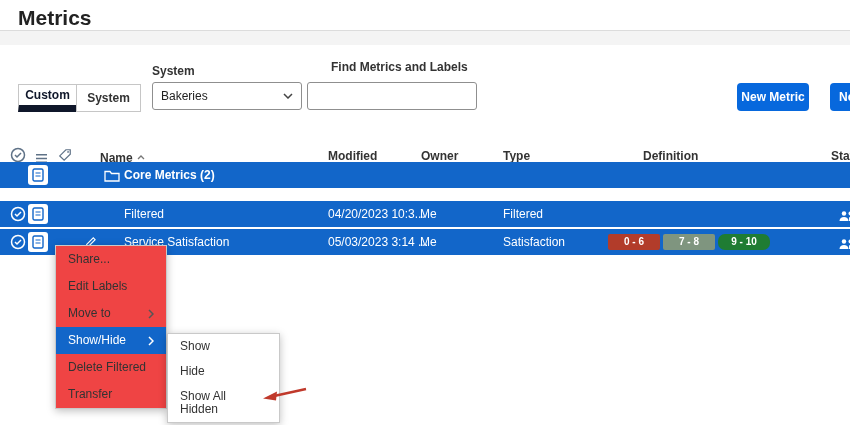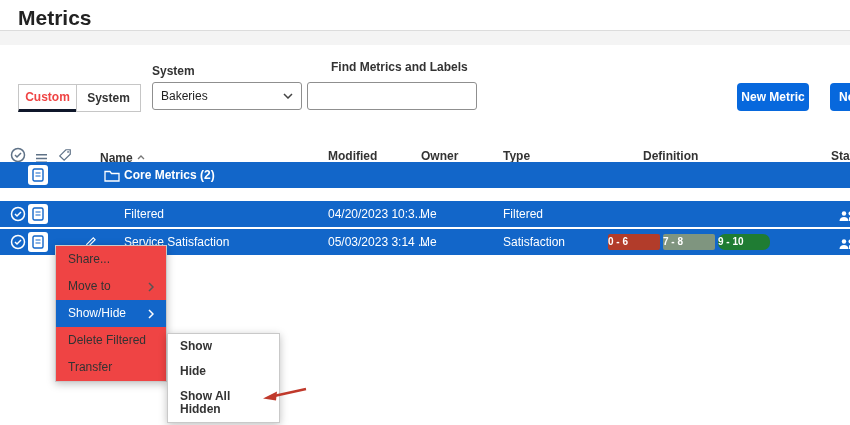--- a/index.html
+++ b/index.html
@@ -7,21 +7,21 @@
   body { font-family: "Liberation Sans", sans-serif; }
   #stage { position:relative; width:850px; height:425px; overflow:hidden; background:#fff; }
   .abs { position:absolute; }
 
   .page-title { left:18px; top:6px; font-size:21px; font-weight:600; color:#222; }
   .top-divider { left:0; top:30px; width:850px; height:1px; background:#dcdcdc; }
   .gray-band { left:0; top:31px; width:850px; height:14px; background:#f4f4f4; }
 
   .tab { top:84px; height:28px; border:1px solid #c6c6c6; background:#fff;
          font-size:12px; font-weight:700; color:#333; display:flex; align-items:center; justify-content:center; cursor:pointer; }
-  .tab.custom { left:18px; width:59px; color:#ef4444; border-bottom:3px solid #0f172a; }
+  .tab.custom { left:18px; width:59px; color:#0f172a; border-bottom:7px solid #0f172a; }
   .tab.system { left:76px; width:65px; }
 
   .field-label { font-size:12px; font-weight:700; color:#333; }
   .proj-label { left:152px; top:64px; }
   .find-label { left:307px; top:60px;padding-left:24px; }
 
   .select-box { left:152px; top:82px; width:150px; height:28px; border:1px solid #8f8f8f; border-radius:3px;
                 background:#fff; display:flex; align-items:center; padding:0 8px; font-size:12px; color:#222; cursor:pointer; }
   .select-box .val { flex:1; }
   .search-box { left:307px; top:82px; width:170px; height:28px; border:1px solid #8f8f8f; border-radius:3px;
@@ -42,35 +42,35 @@
   .cell { position:absolute; top:6px; font-size:12px; color:#fff; white-space:nowrap; }
   .c-name { left:124px; } .c-mod { left:328px; } .c-own { left:420px; } .c-type { left:503px; }
   .bold { font-weight:700; }
   .rowcheck { position:absolute; left:10px; top:5px; color:#fff; cursor:pointer; }
   .docbox { position:absolute; left:28px; top:3px; width:20px; height:20px; background:#fff; border-radius:3px;
             display:flex; align-items:center; justify-content:center; cursor:pointer; }
   .foldico { position:absolute; left:104px; top:6px; }
   .pencil { position:absolute; left:84px; top:6px; }
   .people { position:absolute; left:838px; top:7px; }
   .badges { position:absolute; left:608px; top:5px; display:flex; gap:3px; }
-  .badge { display:inline-block; width:52px; height:16px; line-height:16px; text-align:left;
+  .badge { display:inline-block; width:52px; height:16px; line-height:16px; text-align:center;
            font-size:10px; font-weight:700; color:#fff; border-radius:2px; }
 
   .menu { left:55px; top:245px; width:112px; background:#ef4444; border:1px solid #c9c9c9;
           box-shadow:0 2px 8px rgba(0,0,0,.25); z-index:20; }
   .menu-item { padding:7px 12px; font-size:12px; line-height:13px; color:#333; cursor:pointer;
                display:flex; align-items:center; }
   .menu-item .lbl { flex:1; }
   .menu-item .chev { color:#555; display:flex; }
   .menu-item.active { background:#1266c9; color:#fff; }
   .menu-item.active .chev { color:#fff; }
 
   .submenu { left:167px; top:333px; width:113px; background:#fff; border:1px solid #c9c9c9;
              box-shadow:0 2px 8px rgba(0,0,0,.25); z-index:21; }
-  .submenu .menu-item { padding:6px 12px;font-weight:bold; }
+  .submenu .menu-item { padding:6px 12px; }
 
   .annot-arrow { left:260px; top:386px; z-index:30; }
 </style>
 </head>
 <body>
 
 <div id="stage">
 
   <div class="abs page-title">Metrics</div>
   <div class="abs top-divider"></div>
@@ -202,20 +202,23 @@
           <path d="M11 7.2c2.3.1 4 1.6 4 3.8h-4z" fill="#fff"></path>
         </svg>
     </span>
   </div>
 
   <div class="abs menu">
     <div class="menu-item">
       <span class="lbl">Share...</span>
     </div>
     <div class="menu-item">
+      <span class="lbl">Edit Labels</span>
+    </div>
+    <div class="menu-item">
       <span class="lbl">Move to</span>
       <span class="chev">
           <svg width="6" height="10" viewBox="0 0 6 10">
             <path d="M1 1l4 4-4 4" fill="none" stroke="currentColor" stroke-width="1.5"></path>
           </svg>
         </span>
     </div>
     <div class="menu-item active">
       <span class="lbl">Show/Hide</span>
       <span class="chev">

